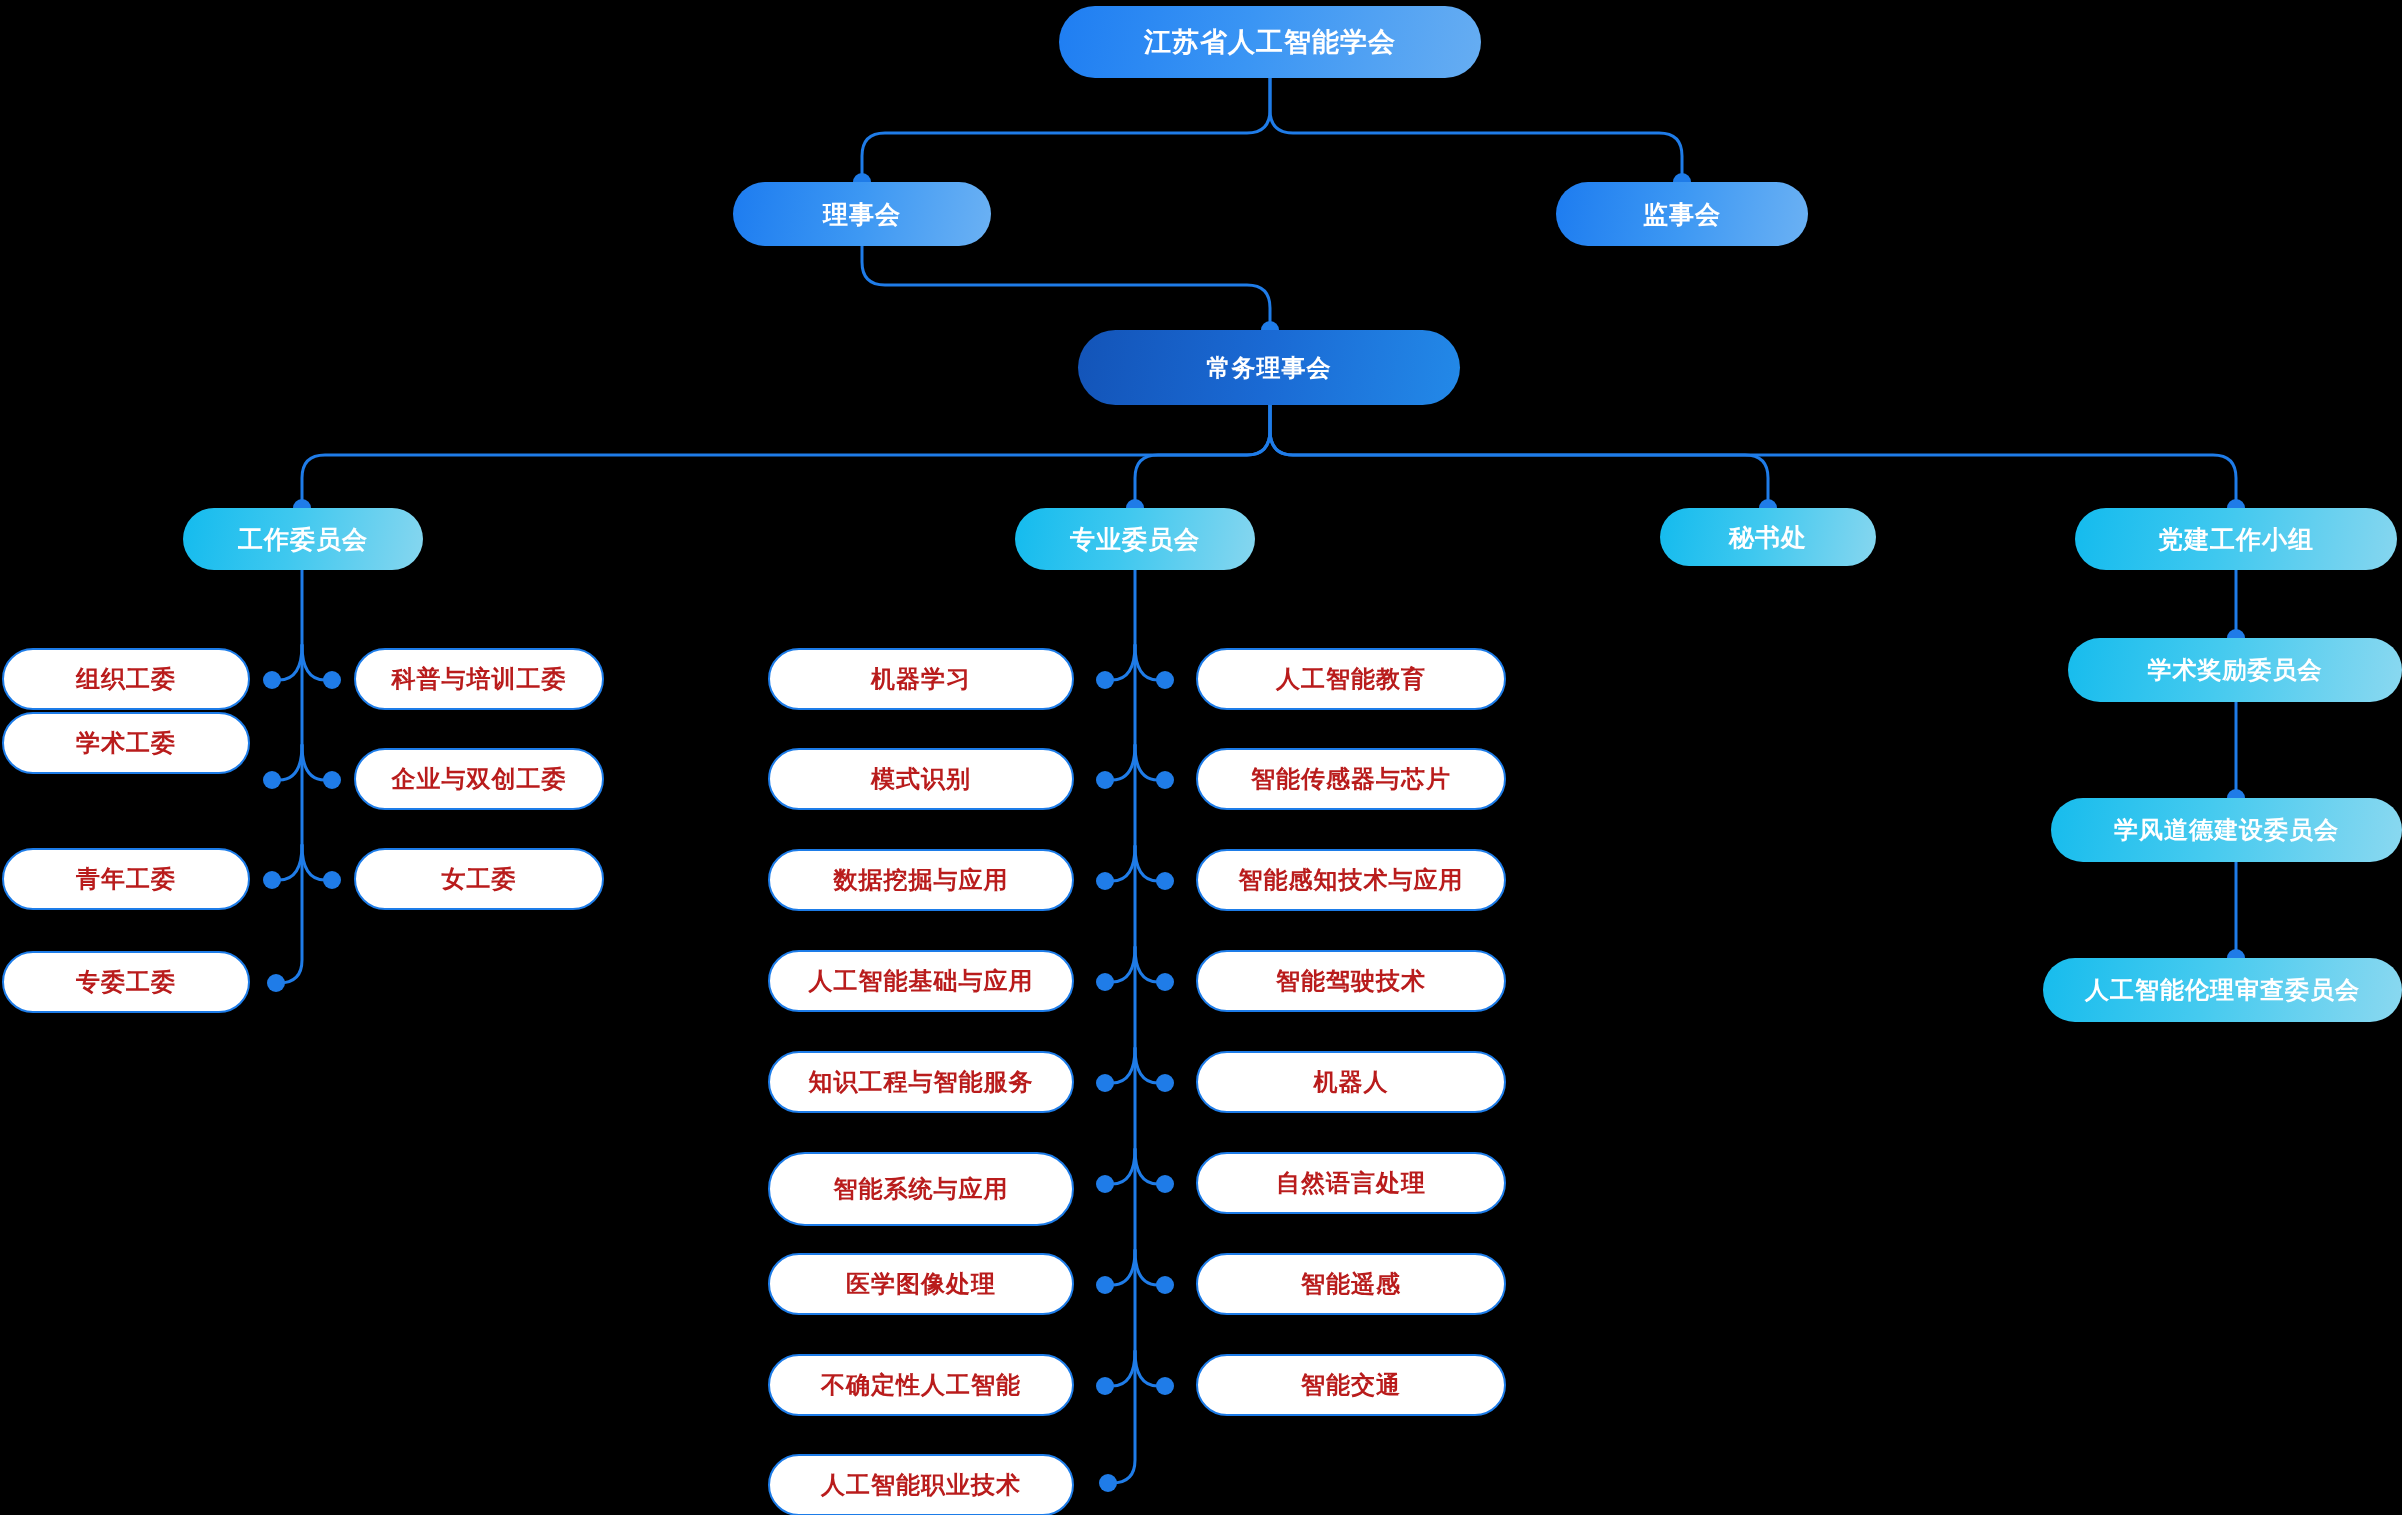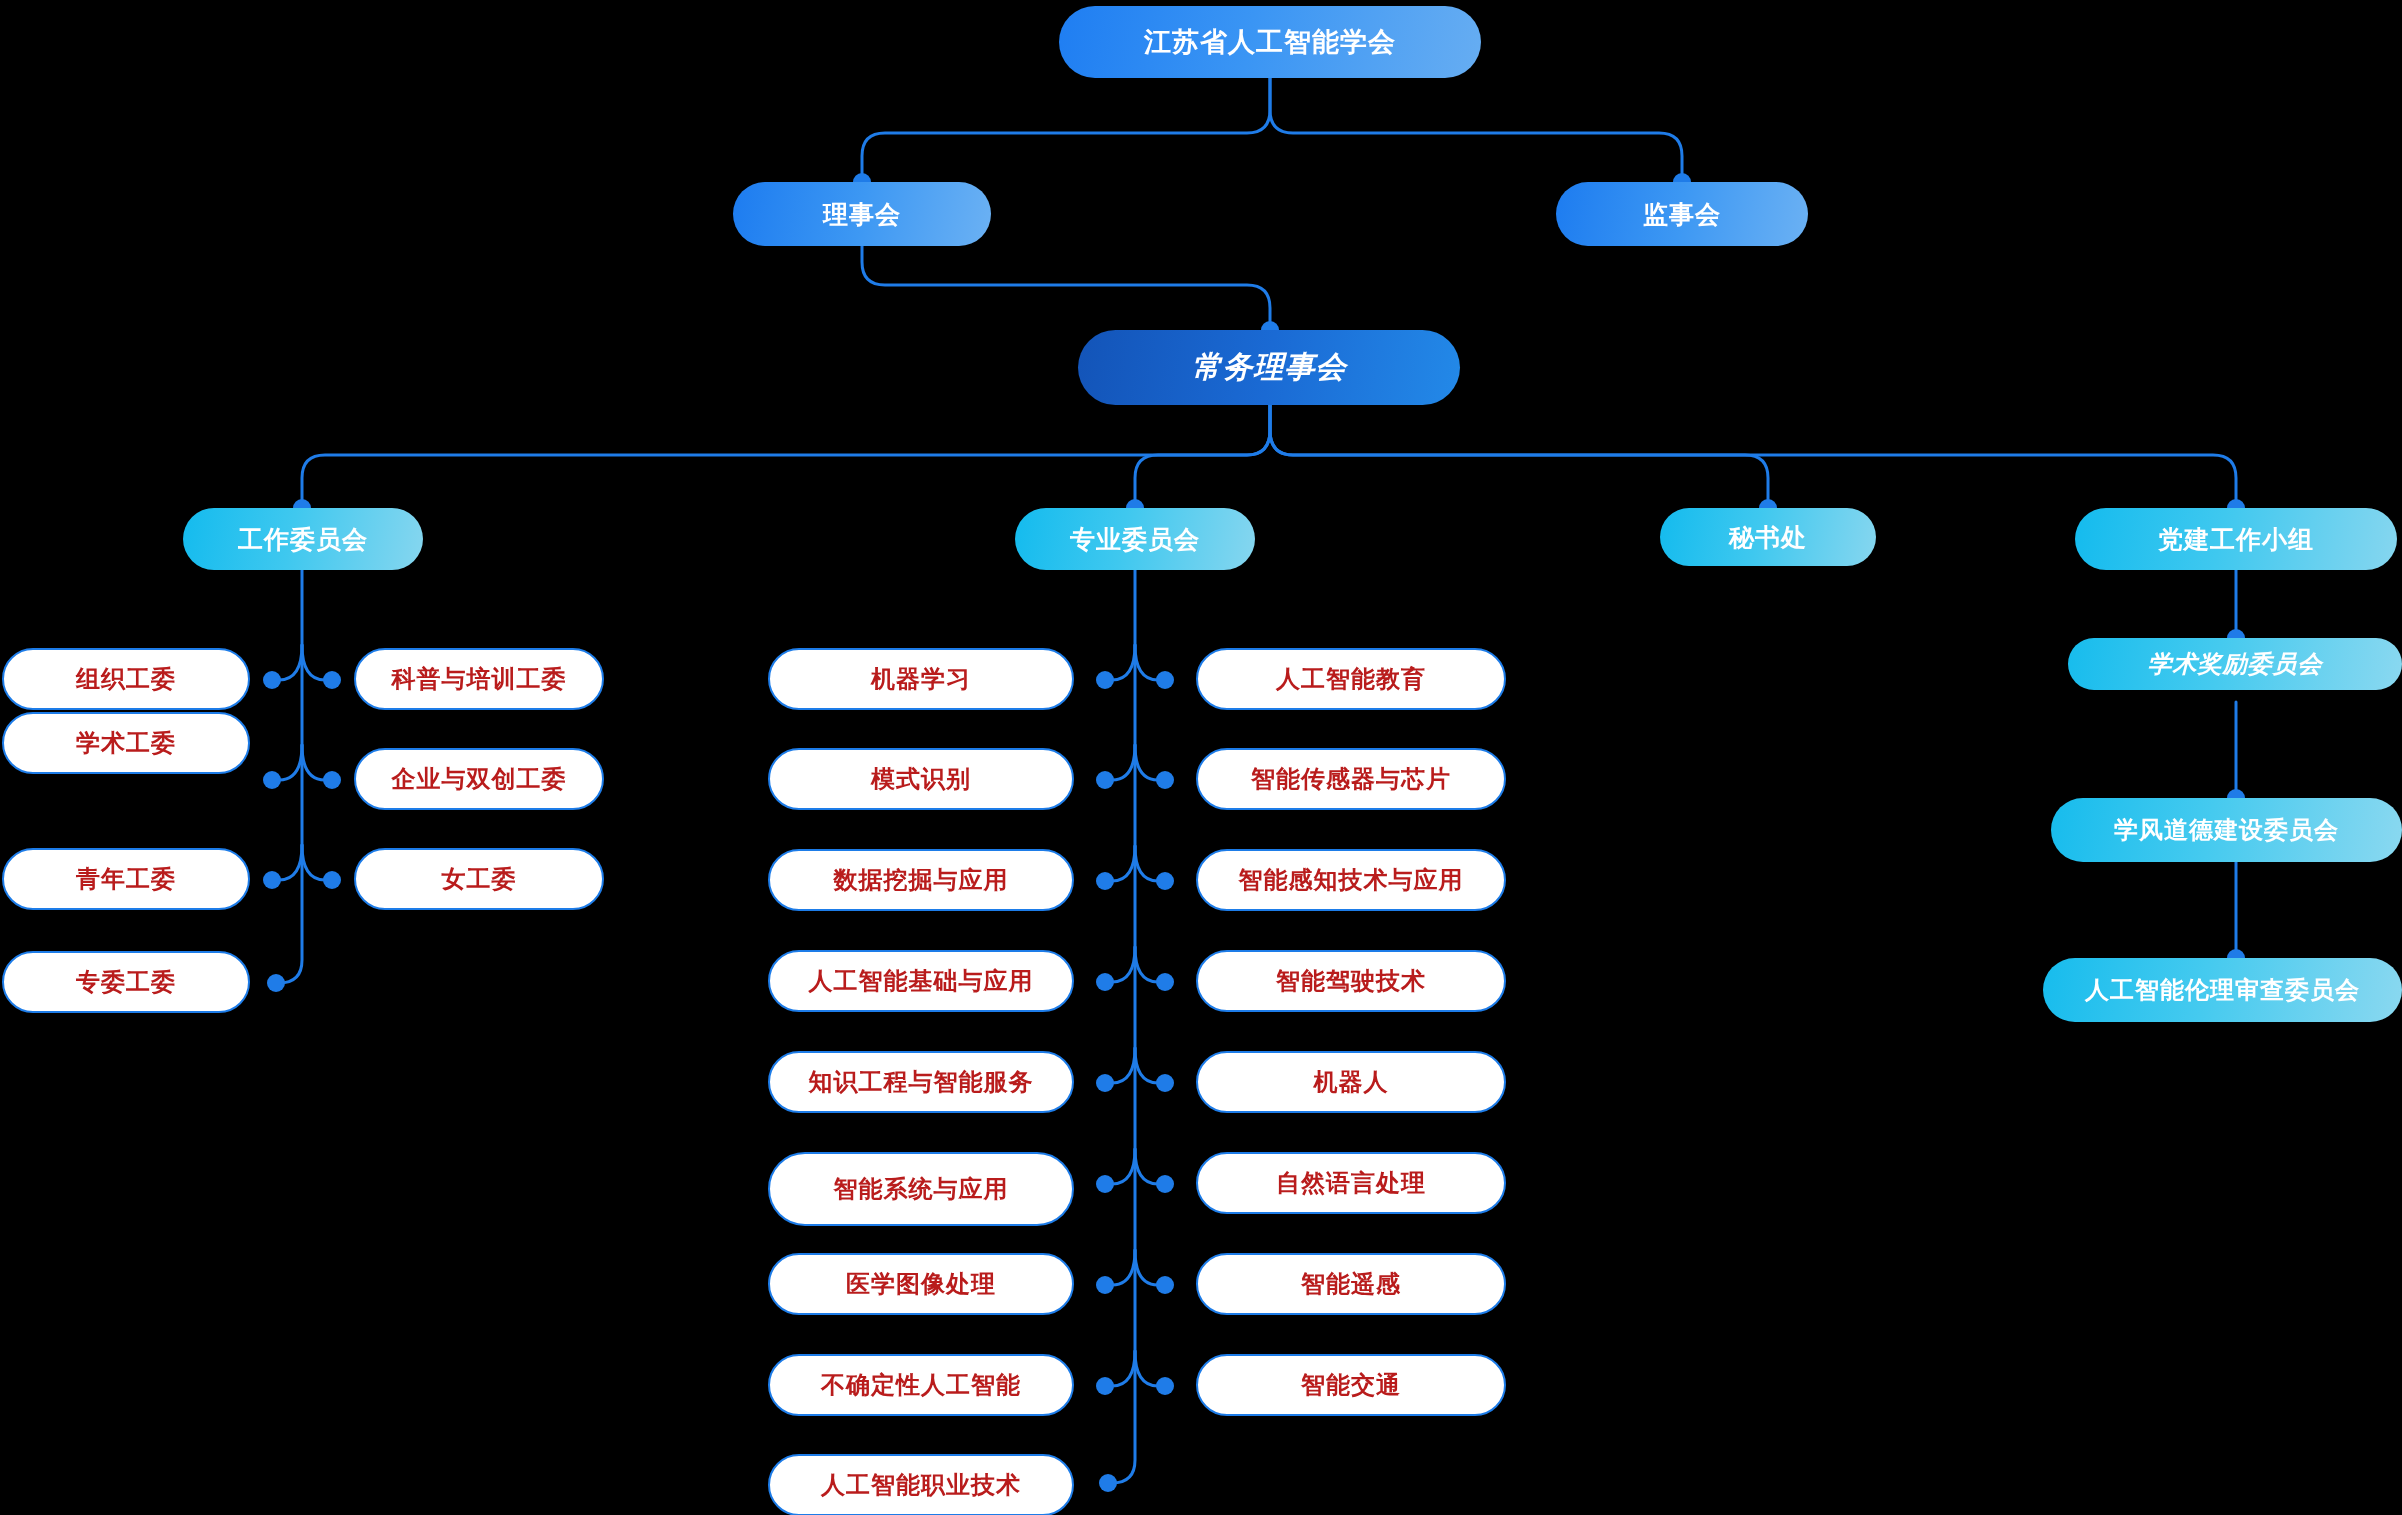--- a/index.html
+++ b/index.html
@@ -43,22 +43,21 @@
     font-size: 27px;
   }
   
   .n-l2 {
     background: linear-gradient(100deg, #1d7cf0 0%, #3d98f3 50%, #6bb1f3 100%);
     font-size: 25px;
   }
   
   .n-l3 {
     background: linear-gradient(100deg, #1354b8 0%, #1a6ad4 50%, #2389e8 100%);
-    font-size: 30px;
-    font-style: italic;
+    font-size: 24px;
   }
   
   .n-l4 {
     background: linear-gradient(100deg, #14bbee 0%, #3fc8ef 45%, #86d6ef 100%);
     font-size: 25px;
   }
   
   .n-cy {
     background: linear-gradient(100deg, #17bced 0%, #45caef 45%, #8ad8f0 100%);
     font-size: 24px;
@@ -196,17 +195,17 @@
 
   <div class="node n-leaf" style="left:1196px; top:648px; width:310px; height:62px;">人工智能教育</div>
   <div class="node n-leaf" style="left:1196px; top:748px; width:310px; height:62px;">智能传感器与芯片</div>
   <div class="node n-leaf" style="left:1196px; top:849px; width:310px; height:62px;">智能感知技术与应用</div>
   <div class="node n-leaf" style="left:1196px; top:950px; width:310px; height:62px;">智能驾驶技术</div>
   <div class="node n-leaf" style="left:1196px; top:1051px; width:310px; height:62px;">机器人</div>
   <div class="node n-leaf" style="left:1196px; top:1152px; width:310px; height:62px;">自然语言处理</div>
   <div class="node n-leaf" style="left:1196px; top:1253px; width:310px; height:62px;">智能遥感</div>
   <div class="node n-leaf" style="left:1196px; top:1354px; width:310px; height:62px;">智能交通</div>
 
-  <div class="node n-cy" style="left:2068px; top:638px; width:334px; height:52px;font-style:italic;">学术奖励委员会</div>
+  <div class="node n-cy" style="left:2068px; top:638px; width:334px; height:64px;">学术奖励委员会</div>
   <div class="node n-cy" style="left:2051px; top:798px; width:351px; height:64px;">学风道德建设委员会</div>
   <div class="node n-cy" style="left:2043px; top:958px; width:359px; height:64px;">人工智能伦理审查委员会</div>
 
 </div>
 
 </body></html>

